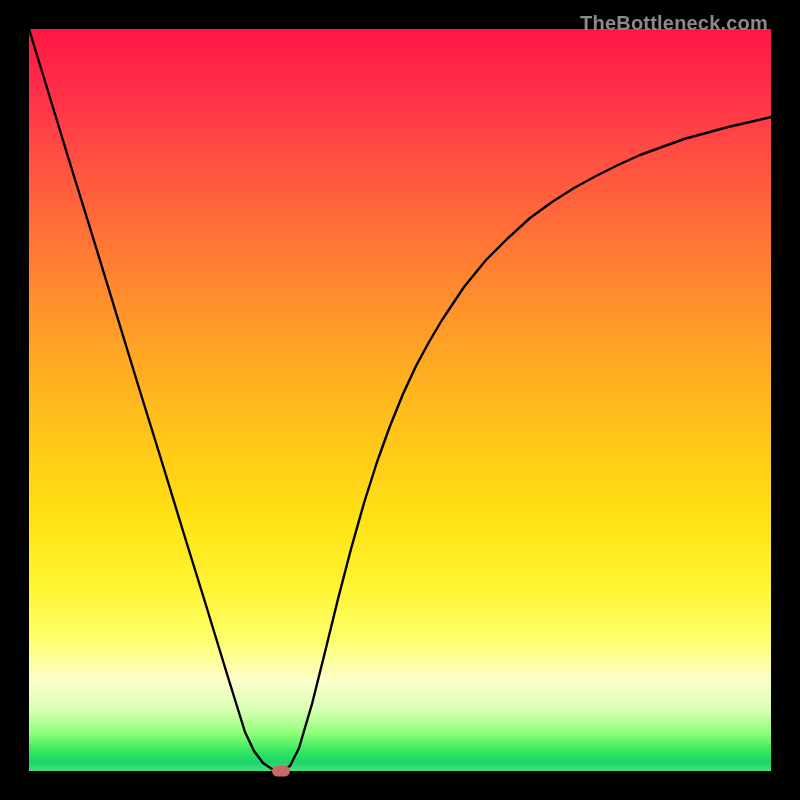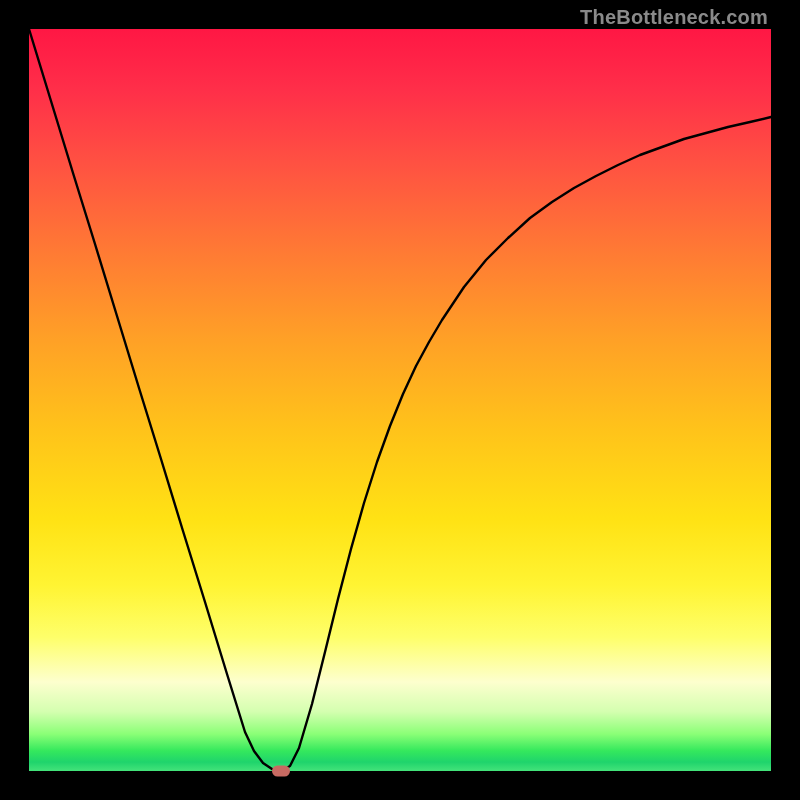--- a/index.html
+++ b/index.html
@@ -52,21 +52,21 @@
     position: absolute;
     width: 18px;
     height: 11px;
     border-radius: 6px;
     background: #c76a62;
     transform: translate(-50%, -50%);
   }
   .watermark {
     position: absolute;
     right: 32px;
-    top: 6px;
+    top: 12px;
     font-family: Arial, Helvetica, sans-serif;
     font-size: 20px;
     font-weight: 600;
     color: #8a8a8a;
     letter-spacing: 0.2px;
   }
 </style>
 </head>
 <body>
 <div class="frame">

